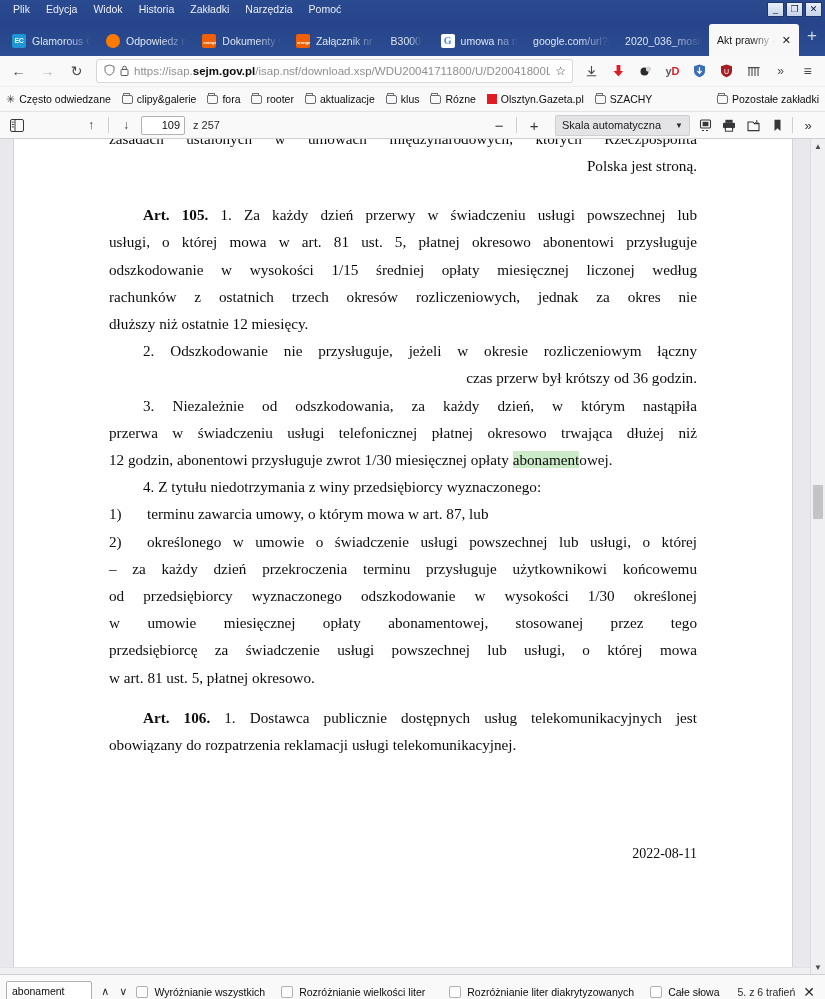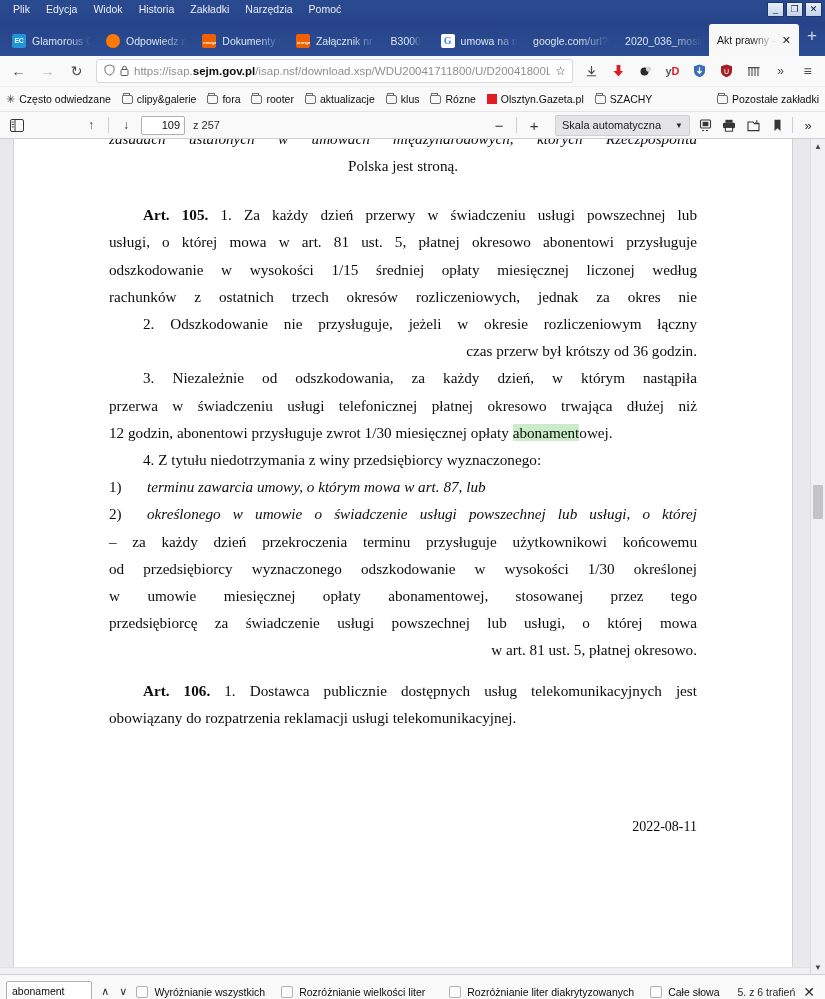--- a/index.html
+++ b/index.html
@@ -260,27 +260,26 @@
     position: relative;
   }
   .clipped-line > span {
     position: absolute;
     top: -13px;
     left: 0;
     right: 0;
     display: block;
     text-align: justify;
     text-align-last: justify;
-    font-style: italic;
   }
   .just-all { text-align: justify; text-align-last: justify; }
   .hl { background: #ccebc8; }
   .numlist { display: flex; }
   .numlist .num { width: 38px; flex: 0 0 38px; }
-  .numlist .body { flex: 1; text-align: justify; font-style: italic; }
+  .numlist .body { flex: 1; text-align: justify; }
   .gap-sm { height: 13px; }
   .gap-md { height: 22px; }
   .datefoot {
     text-align: right;
     padding-right: 95px;
     font-family: "Liberation Serif", serif;
     font-size: 14px;
     color: #0c0c0d;
   }
 
@@ -566,30 +565,31 @@
 
 <div class="docarea">
 
   <div class="pdfpage page-current">
     <div class="doctext">
 
       <div class="clipped-line">
         <span class="just-all">zasadach ustalonych w umowach międzynarodowych, których Rzeczpospolita</span>
       </div>
 
-      <p style="text-align:center">Polska jest stroną.</p>
+      <p style="text-align:right">Polska jest stroną.</p>
 
       <div class="gap-md"></div>
 
       <p class="just-all">
         <span style="display:inline-block;width:34px"></span><b>Art. 105.</b><span> 1. Za każdy dzień przerwy w świadczeniu usługi powszechnej lub</span>
       </p>
       <p class="just-all">usługi, o której mowa w art. 81 ust. 5, płatnej okresowo abonentowi przysługuje</p>
       <p class="just-all">odszkodowanie w wysokości 1/15 średniej opłaty miesięcznej liczonej według</p>
       <p class="just-all">rachunków z ostatnich trzech okresów rozliczeniowych, jednak za okres nie</p>
+      <p style="text-align:left">dłuższy niż ostatnie 12 miesięcy.</p>
 
       <p class="just-all">
         <span style="display:inline-block;width:34px"></span><span>2. Odszkodowanie nie przysługuje, jeżeli w okresie rozliczeniowym łączny</span>
       </p>
       <p style="text-align:right">czas przerw był krótszy od 36 godzin.</p>
 
       <p class="just-all">
         <span style="display:inline-block;width:34px"></span><span>3. Niezależnie od odszkodowania, za każdy dzień, w którym nastąpiła</span>
       </p>
       <p class="just-all">przerwa w świadczeniu usługi telefonicznej płatnej okresowo trwająca dłużej niż</p>
@@ -610,21 +610,21 @@
         <div class="num">2)</div>
         <div class="body">
           <div class="just-all">określonego w umowie o świadczenie usługi powszechnej lub usługi, o której</div>
         </div>
       </div>
 
       <p class="just-all">– za każdy dzień przekroczenia terminu przysługuje użytkownikowi końcowemu</p>
       <p class="just-all">od przedsiębiorcy wyznaczonego odszkodowanie w wysokości 1/30 określonej</p>
       <p class="just-all">w umowie miesięcznej opłaty abonamentowej, stosowanej przez tego</p>
       <p class="just-all">przedsiębiorcę za świadczenie usługi powszechnej lub usługi, o której mowa</p>
-      <p style="text-align:right">w art. 81 ust. 5, płatnej okresowo.</p>
+      <p style="text-align:left">w art. 81 ust. 5, płatnej okresowo.</p>
 
       <div class="gap-sm"></div>
 
       <p class="just-all">
         <span style="display:inline-block;width:34px"></span><b>Art. 106.</b><span> 1. Dostawca publicznie dostępnych usług telekomunikacyjnych jest</span>
       </p>
       <p style="text-align:left">obowiązany do rozpatrzenia reklamacji usługi telekomunikacyjnej.</p>
     </div>
 
     <div class="datefoot" style="margin-top:88px">2022-08-11</div>

